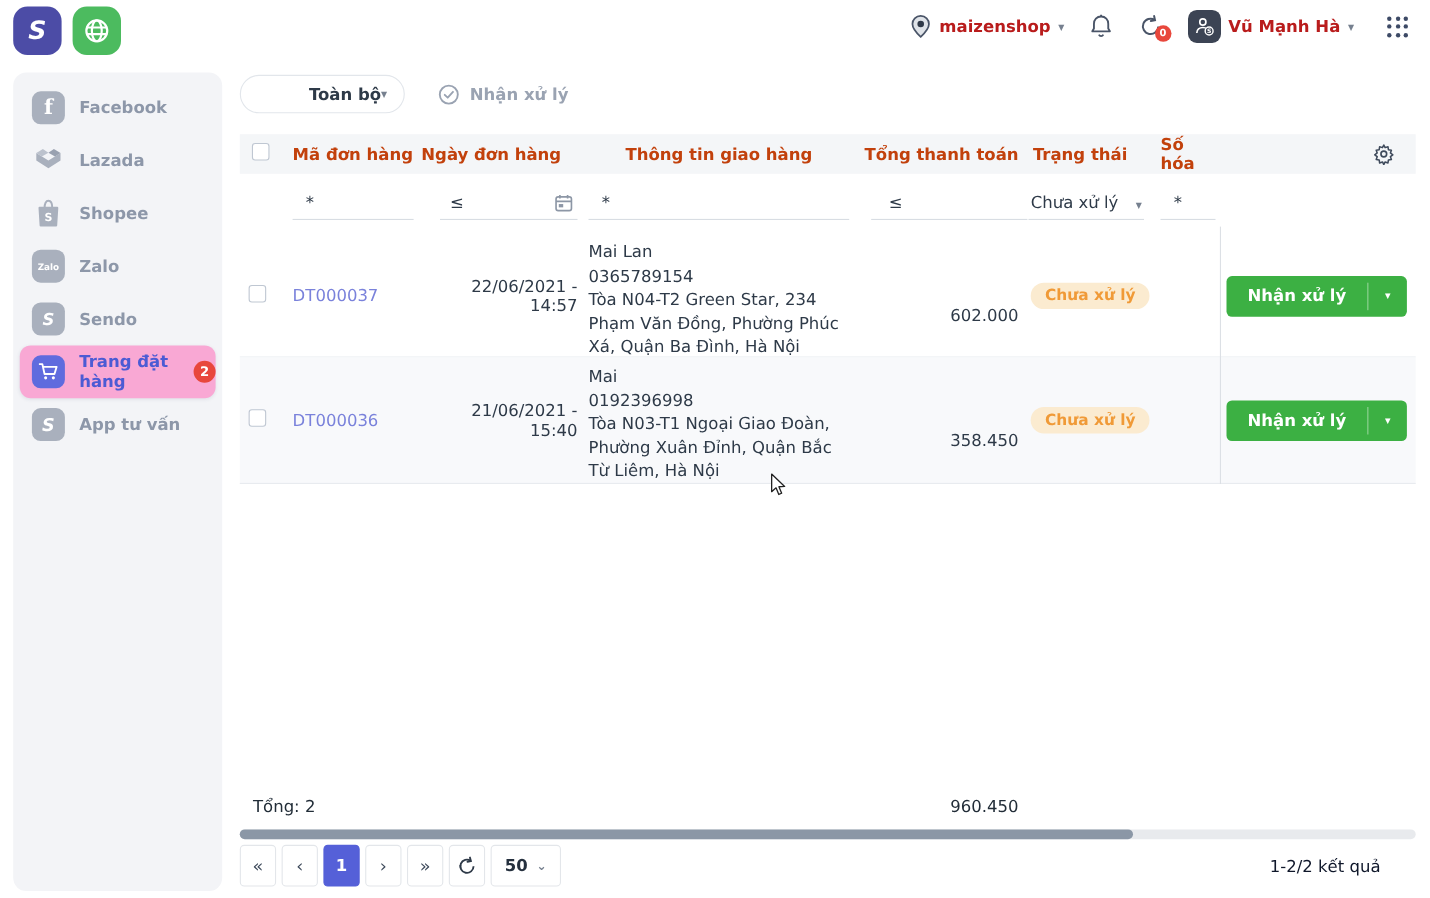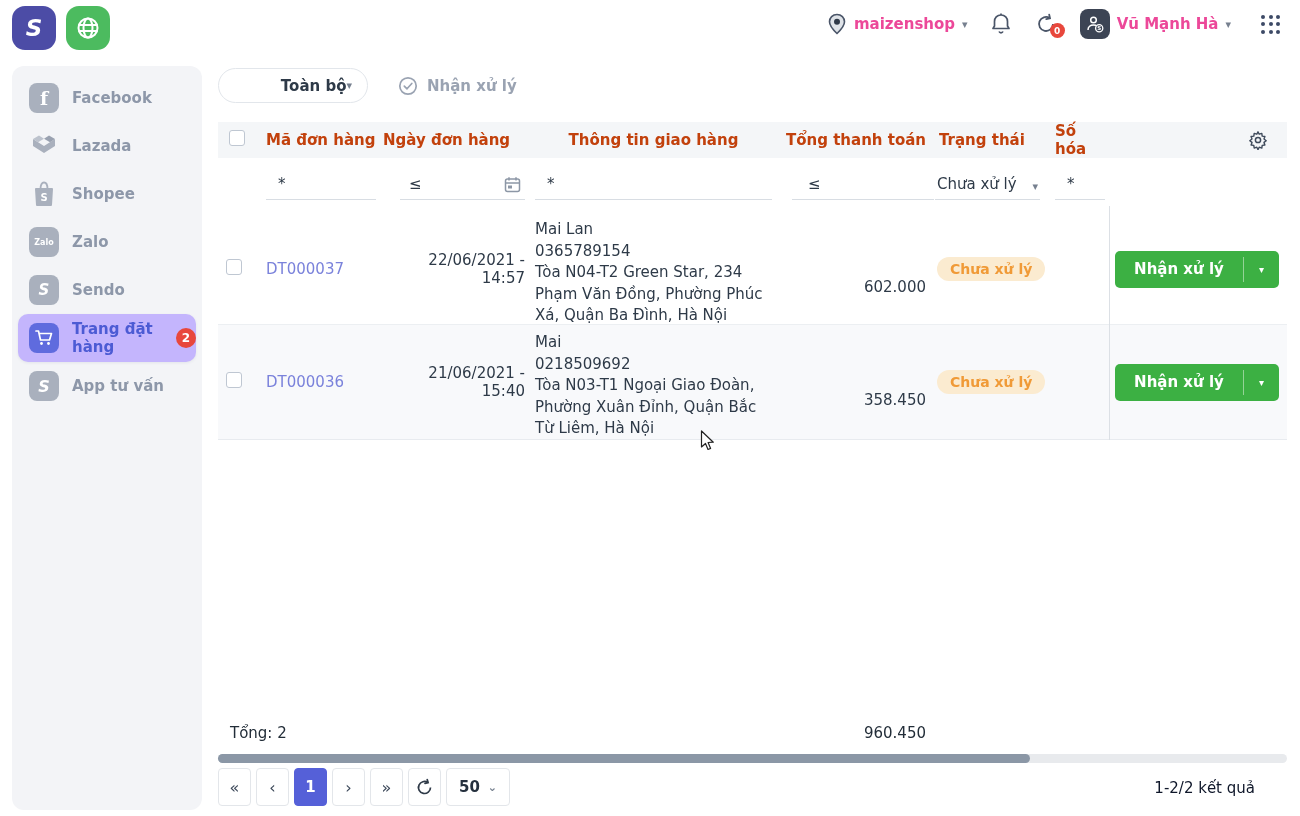--- a/index.html
+++ b/index.html
@@ -10,39 +10,39 @@
 
   
   .app-icons { position:absolute; top:6px; left:12px; display:flex; gap:10px; }
   .app-ic { width:44px; height:44px; border-radius:13px; display:flex; align-items:center; justify-content:center; }
   .app-ic.sapo { background:#4c4ca6; color:#fff; font-weight:bold; font-size:23px; font-style:italic; }
   .app-ic.globe { background:#4cbb5f; }
 
   
   .topbar { position:absolute; top:0; right:20px; height:48px; display:flex; align-items:center; }
   .tb-group { display:flex; align-items:center; gap:7px; cursor:pointer; }
-  .tb-label { font-size:15px; font-weight:bold; color:#ec4899; }
+  .tb-label { font-size:15px; font-weight:bold; color:#b91c1c; }
   .chev { font-size:11px; color:#76808f; }
   .tb-gap { width:22px; }
   .sync-wrap { position:relative; }
   .sync-badge { position:absolute; right:-7px; bottom:-2px; min-width:15px; height:15px; border-radius:8px;
     background:#e8473c; color:#fff; font-size:9px; font-weight:bold; display:flex; align-items:center; justify-content:center; padding:0 3px;}
   .avatar { width:30px; height:30px; border-radius:8px; background:#3c4454; display:flex; align-items:center; justify-content:center; }
   .grid-icon { display:grid; grid-template-columns:repeat(3,4px); grid-gap:3.5px; }
   .grid-icon i { width:4px; height:4px; border-radius:50%; background:#3d4a66; }
 
   
   .sidebar { position:absolute; left:12px; top:66px; width:190px; height:744px;
     background:#f3f4f7; border-radius:12px; padding-top:8px; }
   .side-item { height:48px; display:flex; align-items:center; gap:13px; padding-left:17px;
     color:#8d97a9; font-size:15px; font-weight:bold; cursor:pointer; }
   .side-ic { width:30px; height:30px; border-radius:8px; background:#a9b0bd; color:#fff;
     display:flex; align-items:center; justify-content:center; flex:0 0 auto; font-weight:bold; }
   .side-ic.bare { background:transparent; }
-  .side-item.active { background:#c4b5fd; border-radius:10px; margin:0 6px; padding-left:11px;
+  .side-item.active { background:#f9a8d4; border-radius:10px; margin:0 6px; padding-left:11px;
     color:#4c5bd4; box-shadow:0 1px 3px rgba(40,50,90,.08); }
   .side-item.active .side-ic { background:#5f6bde; }
   .side-badge { min-width:20px; height:20px; border-radius:10px; background:#e8473c; color:#fff;
     font-size:12px; font-weight:bold; display:flex; align-items:center; justify-content:center; margin-left:2px; }
 
   
   .main { position:absolute; left:218px; top:0; width:1069px; height:816px; }
 
   .toolbar { position:absolute; top:68px; left:0; display:flex; align-items:center; }
   .scope-select { width:150px; height:35px; border:1px solid #e2e6eb; border-radius:18px; background:#fff;
@@ -319,21 +319,21 @@
         </div>
       </div>
     </div>
 
     <div class="trow tbody-row row2">
       <div><span class="cb" style="display:inline-block;margin-left:8px;"></span></div>
       <div class="cell-code">DT000036</div>
       <div class="cell-date">21/06/2021 - 15:40</div>
       <div class="cell-ship">
         <div>Mai</div>
-        <div>0218509692</div>
+        <div>0192396998</div>
         <div>Tòa N03-T1 Ngoại Giao Đoàn, Phường Xuân Đỉnh, Quận Bắc Từ Liêm, Hà Nội</div>
       </div>
       <div class="cell-total">358.450</div>
       <div class="cell-status"><span class="badge-status">Chưa xử lý</span></div>
       <div></div>
       <div class="cell-action">
         <div class="split-btn">
           <span class="split-main">Nhận xử lý</span>
           <span class="split-div"></span>
           <span class="split-caret">▾</span>

